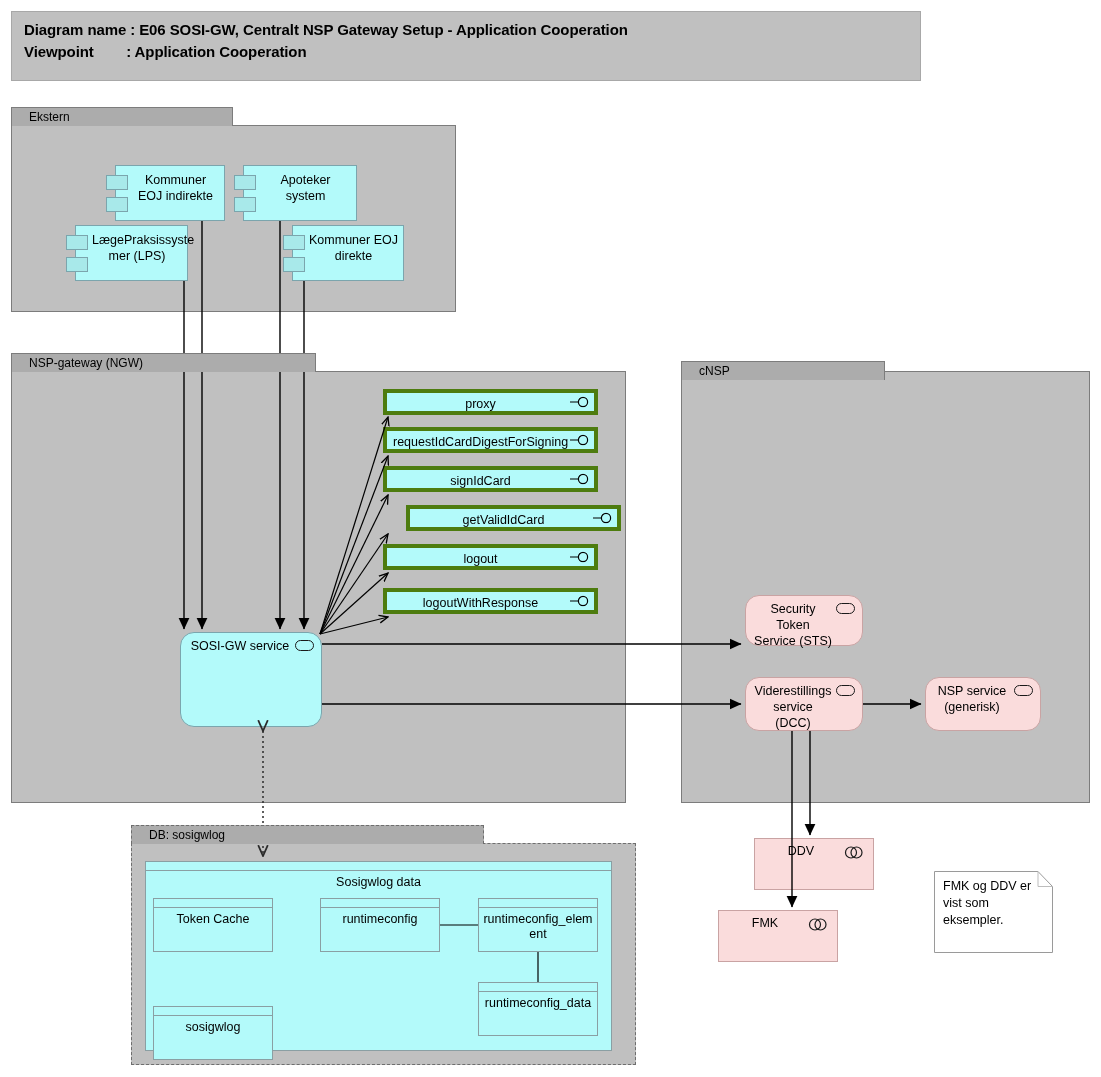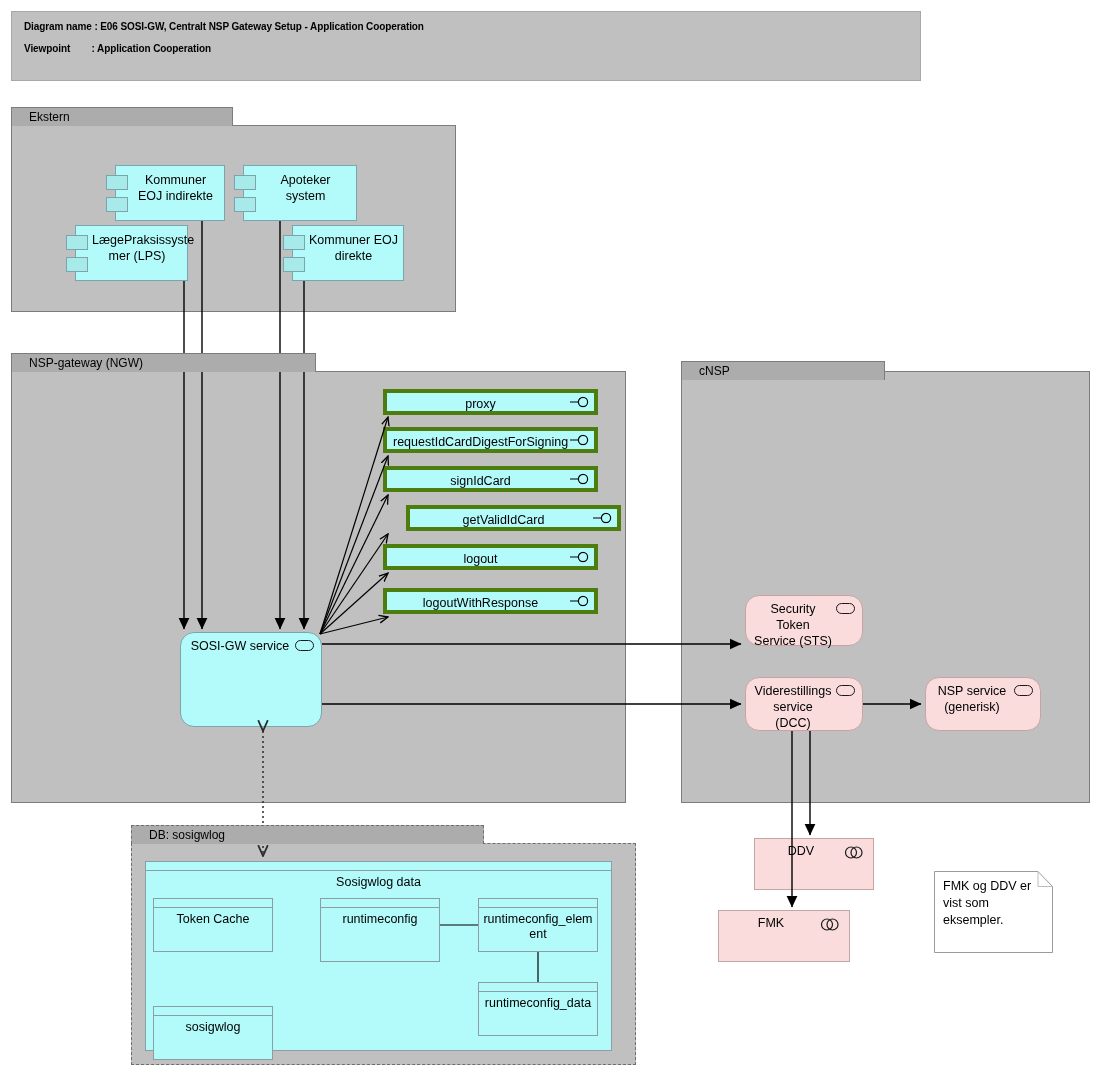--- a/index.html
+++ b/index.html
@@ -5,21 +5,21 @@
 <style>
   * { box-sizing: border-box; }
   html, body { margin:0; padding:0; background:#ffffff; }
   body { width:1101px; height:1077px; position:relative;
          font-family:"Liberation Sans", sans-serif; color:#000; overflow:hidden; }
   .canvas { position:absolute; left:0; top:0; width:1101px; height:1077px; }
 
   
   .banner { position:absolute; left:11px; top:11px; width:910px; height:70px;
             background:#c0c0c0; border:1px solid #a8a8a8; }
-  .banner .ln { position:absolute; left:12px; font-weight:bold; font-size:10px;
+  .banner .ln { position:absolute; left:12px; font-weight:bold; font-size:15px;
                 white-space:pre; letter-spacing:-0.1px; }
   .banner .l1 { top:9px; }
   .banner .l2 { top:31px; }
 
   
   .pkg { position:absolute; }
   .pkg .tab { position:absolute; left:0; top:0; height:19px;
               background:#acacac; border:1px solid #7c7c7c; border-bottom:none;
               font-size:12px; line-height:18px; padding-left:17px; white-space:nowrap;
               z-index:2; }
@@ -212,21 +212,21 @@
   <div class="collab" style="left:754px; top:838px; width:120px; height:52px;">
     <div class="t">DDV</div>
     <div class="ic">
       <svg viewBox="0 0 22 13" width="22" height="13">
         <circle cx="8" cy="6.5" r="5.5" fill="none" stroke="#1a1a1a" stroke-width="1.2"></circle>
         <circle cx="13.5" cy="6.5" r="5.5" fill="none" stroke="#1a1a1a" stroke-width="1.2"></circle>
       </svg>
     </div>
   </div>
 
-  <div class="collab" style="left:718px; top:910px; width:132px; height:52px;">
+  <div class="collab" style="left:718px; top:910px; width:120px; height:52px;">
     <div class="t">FMK</div>
     <div class="ic">
       <svg viewBox="0 0 22 13" width="22" height="13">
         <circle cx="8" cy="6.5" r="5.5" fill="none" stroke="#1a1a1a" stroke-width="1.2"></circle>
         <circle cx="13.5" cy="6.5" r="5.5" fill="none" stroke="#1a1a1a" stroke-width="1.2"></circle>
       </svg>
     </div>
   </div>
 
   <div class="pkg dashed" style="left:131px; top:825px; width:505px; height:240px;">
@@ -237,21 +237,21 @@
   <div class="dgroup" style="left:145px; top:861px; width:467px; height:190px;">
     <div class="hd"></div>
     <div class="t">Sosigwlog data</div>
   </div>
 
   <div class="dbox" style="left:153px; top:898px; width:120px; height:54px;">
     <div class="hd"></div>
     <div class="t">Token Cache</div>
   </div>
 
-  <div class="dbox" style="left:320px; top:898px; width:120px; height:64px;">
+  <div class="dbox" style="left:320px; top:898px; width:120px; height:54px;">
     <div class="hd"></div>
     <div class="t">runtimeconfig</div>
   </div>
 
   <div class="dbox" style="left:478px; top:898px; width:120px; height:54px;">
     <div class="hd"></div>
     <div class="t">runtimeconfig_elem ent</div>
   </div>
 
   <div class="dbox" style="left:153px; top:982px; width:120px; height:54px;margin-top:24px;">

